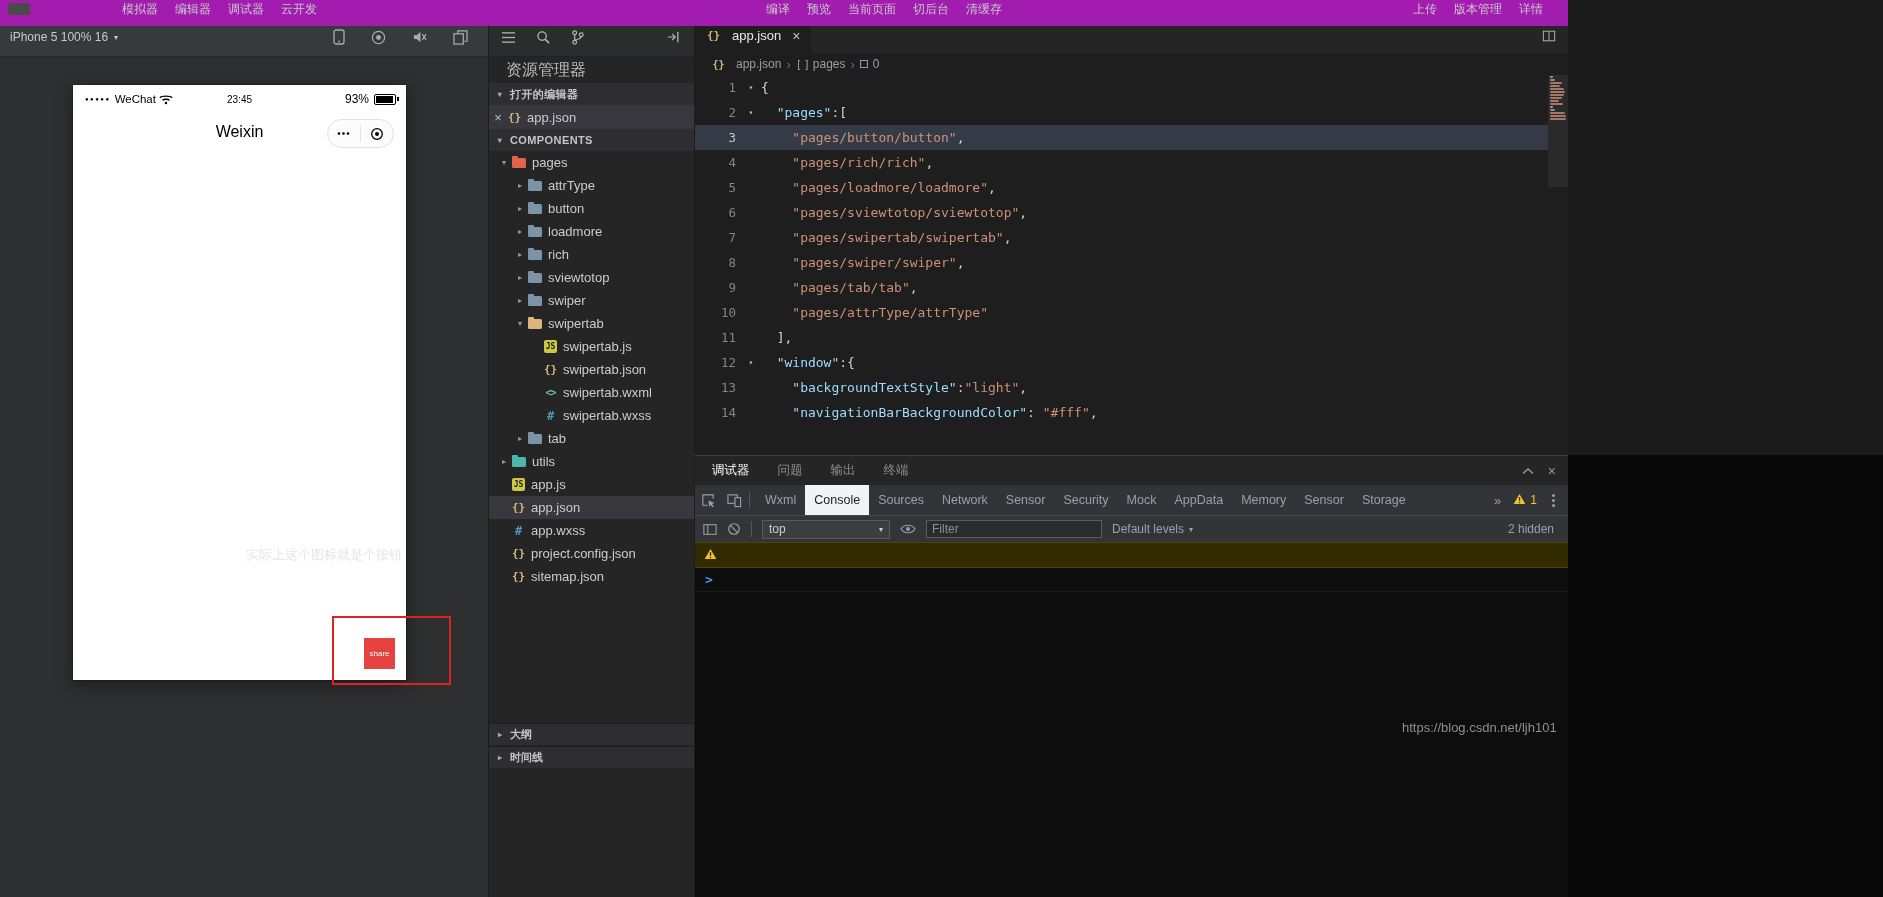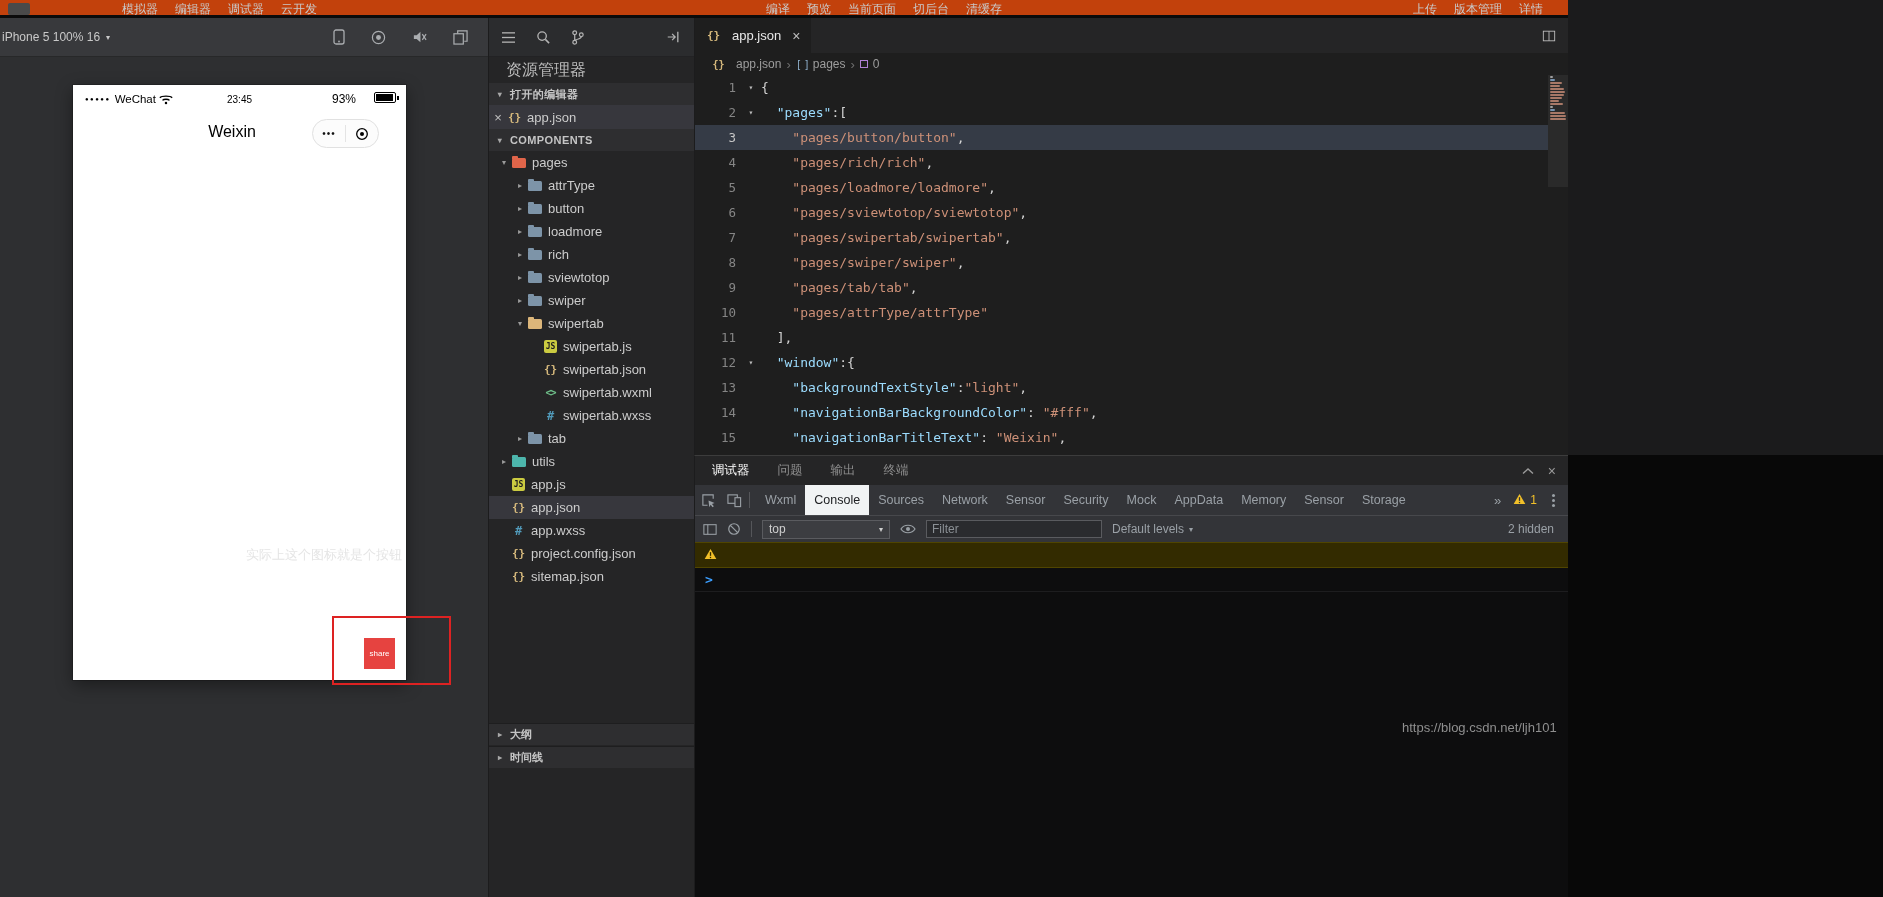--- a/index.html
+++ b/index.html
@@ -4,48 +4,48 @@
 <style>
   * { margin:0; padding:0; box-sizing:border-box; }
   body { background:#000; font-family:"Liberation Sans", sans-serif; }
   .app { position:relative; width:1883px; height:897px; background:#0b0b0b; overflow:hidden; }
 
   
   .desk-a { position:absolute; left:1568px; top:0; width:315px; height:455px; background:#1b1b1c; }
   .desk-b { position:absolute; left:1568px; top:455px; width:315px; height:442px; background:#080808; }
 
   
-  .menubar { position:absolute; left:0; top:0; width:1568px; height:15px; background:#c2410c; z-index:20; }
+  .menubar { position:absolute; left:0; top:0; width:1568px; height:26px; background:#a21caf; z-index:20; }
   .app-logo { position:absolute; left:8px; top:3px; width:22px; height:12px; background:#4a4a4a; border-radius:2px; }
   .grp { position:absolute; top:0; height:18px; display:flex; align-items:center; gap:17px; color:#c9c9c9; font-size:12px; white-space:nowrap; }
   .grp.left { left:122px; }
   .grp.center { left:766px; }
   .grp.right { right:25px; }
   .menu-item { cursor:default; }
 
   
   .sim-panel { position:absolute; left:0; top:18px; width:488px; height:879px; background:#2e2f31; }
   .sim-toolbar { position:absolute; left:0; top:0; right:0; height:39px; background:#38393c; border-bottom:1px solid #272829; display:flex; align-items:center; }
-  .device-selector { margin-left:2px; color:#c9c9c9; font-size:12px; display:flex; align-items:center; gap:6px; }
+  .device-selector { margin-left:10px; color:#c9c9c9; font-size:12px; display:flex; align-items:center; gap:6px; }
   .caret { font-size:8px; color:inherit; }
   .sim-icons { margin-left:auto; margin-right:20px; display:flex; gap:26px; color:#aaadb0; }
   .icon-btn { display:inline-flex; align-items:center; justify-content:center; }
 
   .phone { position:absolute; left:73px; top:67px; width:333px; height:595px; background:#fff;
            box-shadow:0 0 0 1px rgba(0,0,0,.18), 0 5px 16px rgba(0,0,0,.4); }
   .phone-status { position:absolute; top:0; left:0; right:0; height:28px; display:flex; align-items:center; color:#000; }
   .signal-dots { margin-left:12px; font-size:6px; letter-spacing:1.5px; }
   .carrier { margin-left:4px; font-size:11.5px; }
   .wifi { margin-left:3px; display:inline-flex; }
   .status-time { position:absolute; left:50%; transform:translateX(-50%); font-size:10px; }
-  .status-right { margin-left:auto; margin-right:10px; display:flex; align-items:flex-start; gap:16px; font-size:12px; }
+  .status-right { margin-left:auto; margin-right:10px; display:flex; align-items:center; gap:3px; font-size:12px; }
   .battery { position:relative; width:22px; height:11px; border:1px solid #000; border-radius:2px; margin-left:2px; }
   .battery::after { content:""; position:absolute; right:-4px; top:2.5px; width:2px; height:4px; background:#000; }
   .battery-fill { position:absolute; top:1px; left:1px; bottom:1px; width:85%; background:#000; }
-  .phone-nav { position:absolute; top:28px; left:0; right:15px; height:42px;padding-left:10px; }
+  .phone-nav { position:absolute; top:28px; left:0; right:0; height:42px;padding-left:10px; }
   .nav-title { position:absolute; left:50%; transform:translateX(-50%); top:10px; font-size:16px; color:#000; }
   .capsule { position:absolute; right:12px; top:6px; width:67px; height:29px; border:1px solid #e1e1e1; border-radius:15px; background:#fcfcfc; display:flex; align-items:center; }
   .capsule-more { flex:1; text-align:center; font-size:10px; letter-spacing:1px; color:#111; }
   .capsule-div { width:1px; height:17px; background:#e4e4e4; }
   .capsule-target { flex:1; display:flex; justify-content:center; }
 
   .annotation-text { position:absolute; left:246px; top:528px; color:#e5e5e5; font-size:13px; white-space:nowrap; }
   .annotation-rect { position:absolute; left:332px; top:598px; width:119px; height:69px; border:2px solid #dd2222; }
   .share-btn { position:absolute; left:364px; top:620px; width:31px; height:31px; background:#e64340; color:#fff; font-size:8px; display:flex; align-items:center; justify-content:center; }
 
@@ -475,25 +475,20 @@
         <div class="code-line">
           <span class="gutter">13</span>
           <span class="fold-col"></span>
           <span class="line-text"><span class="tok-k">    "backgroundTextStyle"</span><span class="tok-p">:</span><span class="tok-s">"light"</span><span class="tok-p">,</span></span>
         </div>
         <div class="code-line">
           <span class="gutter">14</span>
           <span class="fold-col"></span>
           <span class="line-text"><span class="tok-k">    "navigationBarBackgroundColor"</span><span class="tok-p">: </span><span class="tok-s">"#fff"</span><span class="tok-p">,</span></span>
         </div>
-        <div class="code-line">
-          <span class="gutter">15</span>
-          <span class="fold-col"></span>
-          <span class="line-text"><span class="tok-k">    "navigationBarTitleText"</span><span class="tok-p">: </span><span class="tok-s">"Weixin"</span><span class="tok-p">,</span></span>
-        </div>
       </div>
     <div class="minimap" id="minimap">
         <div class="minimap-bar" style="width: 3px; background: rgb(154, 154, 154);"></div>
         <div class="minimap-bar" style="width: 4.95px; background: rgb(111, 140, 171);"></div>
         <div class="minimap-bar" style="width: 11.7px; background: rgb(163, 113, 95);"></div>
         <div class="minimap-bar" style="width: 9.9px; background: rgb(163, 113, 95);"></div>
         <div class="minimap-bar" style="width: 13.5px; background: rgb(163, 113, 95);"></div>
         <div class="minimap-bar" style="width: 15.3px; background: rgb(163, 113, 95);"></div>
         <div class="minimap-bar" style="width: 14.4px; background: rgb(163, 113, 95);"></div>
         <div class="minimap-bar" style="width: 11.7px; background: rgb(163, 113, 95);"></div>

